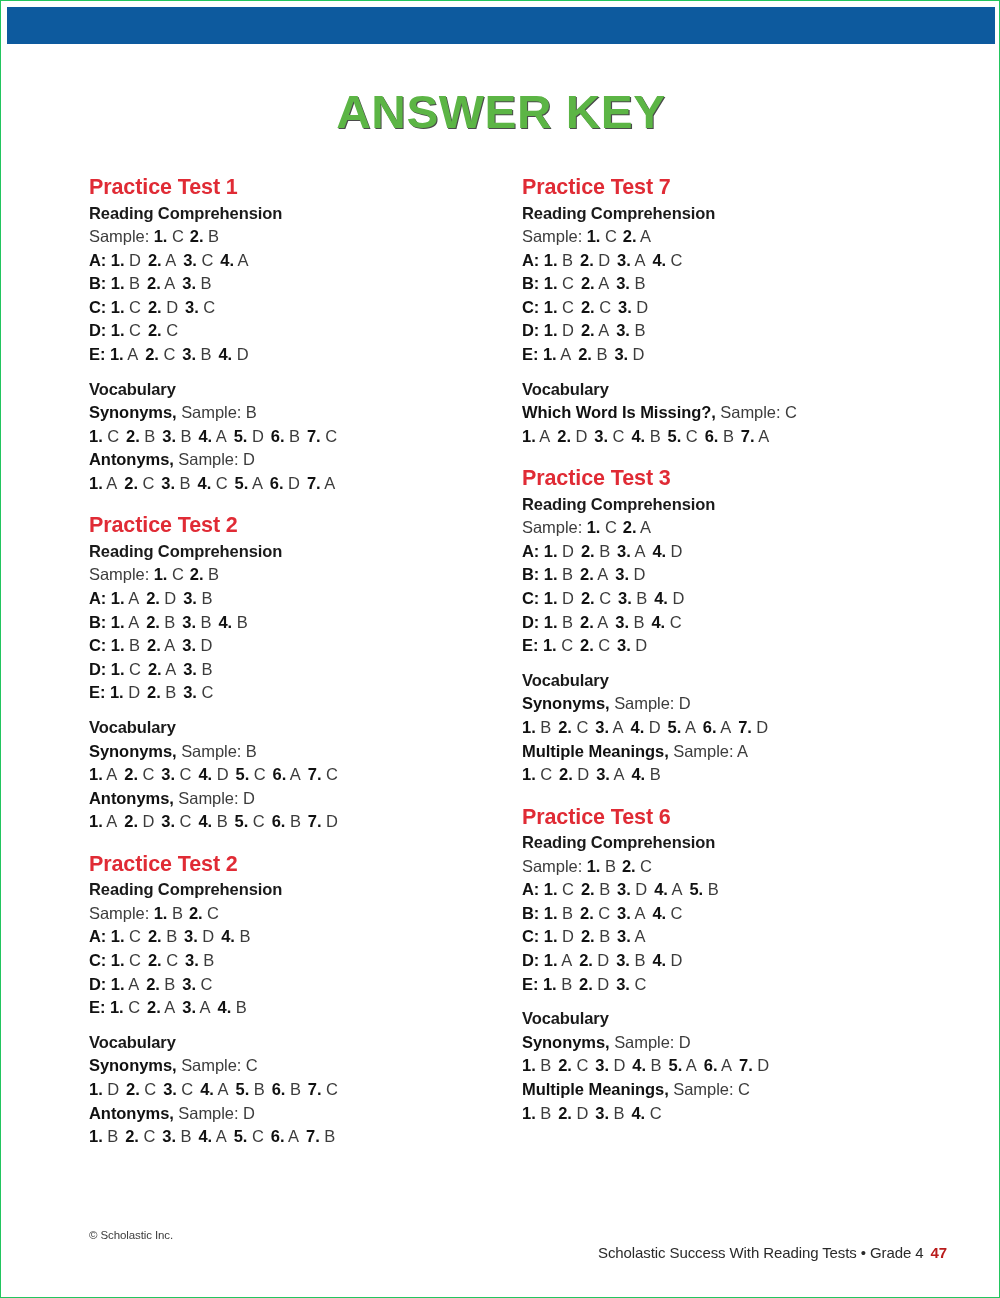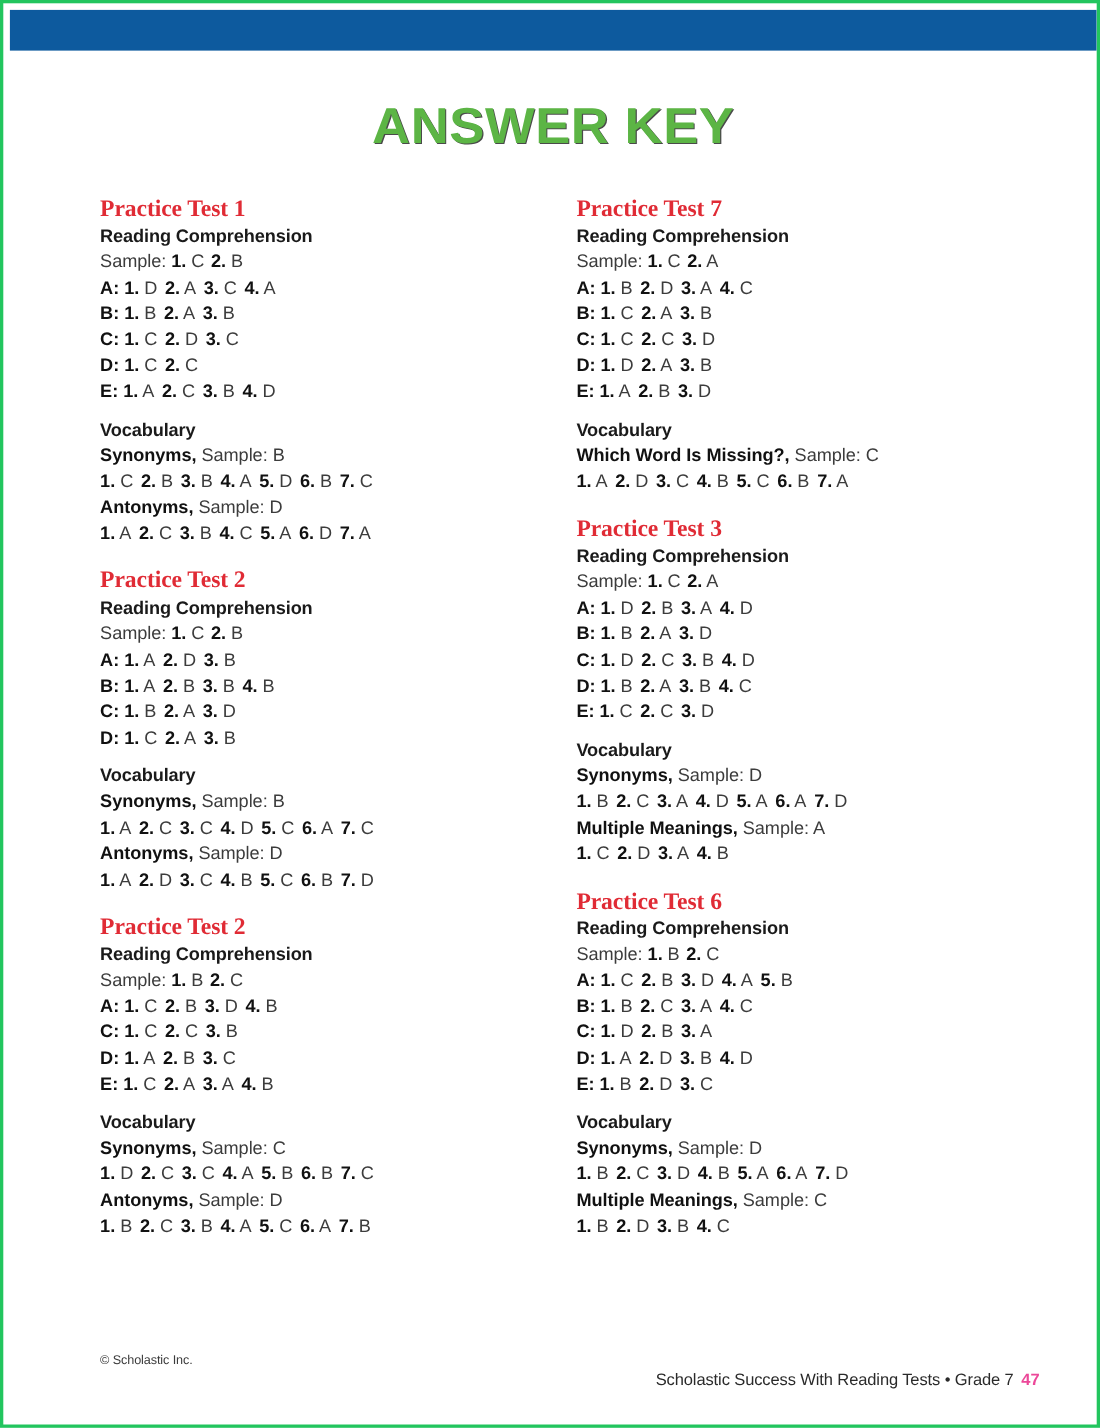--- a/index.html
+++ b/index.html
@@ -6,21 +6,21 @@
   body{
     width:1000px;height:1298px;
     background:#ffffff;
     font-family:"Liberation Sans", sans-serif;
     -webkit-font-smoothing:antialiased;
   }
   .page{
     position:relative;
     width:1000px;height:1298px;
     box-sizing:border-box;
-    border:3px solid #22c55e;
+    border:1px solid #22c55e;
     background:#ffffff;
     overflow:hidden;
   }
   .top-bar{
     position:absolute;left:6px;top:6px;
     width:988px;height:37px;
     background:#0d5a9e;
   }
   .title{
     position:absolute;left:0;top:84px;width:1000px;
@@ -45,21 +45,20 @@
   .col-right{left:433px;}
 
   .test-block{margin-bottom:0;}
   .test-title{
     color:#e02b35;
     font-weight:bold;
     font-size:21.5px;
     line-height:1.0;
     margin:0 0 6px 0;
     letter-spacing:-0.1px;
-    font-family:Liberation Serif, serif;
   }
   .section-title{
     color:#1a1a1a;
     font-weight:bold;
     font-size:16.5px;
     line-height:1.0;
     margin:0 0 4px 0;
     letter-spacing:-0.1px;
   }
   .ans-line{
@@ -82,21 +81,21 @@
     position:absolute;left:88px;top:1228px;
     font-size:11.5px;color:#3c3c3c;
     letter-spacing:-0.1px;
   }
   .footer-right{
     position:absolute;right:52px;top:1243px;
     font-size:15px;color:#2a2a2a;
     letter-spacing:-0.1px;
     white-space:nowrap;
   }
-  .footer-right .pg{font-weight:bold;color:#ec4899;margin-left:7px;}
+  .footer-right .pg{font-weight:bold;color:#b91c1c;margin-left:7px;}
 </style>
 </head>
 <body>
 
 <div class="page">
 
   <div class="top-bar"></div>
 
   <div class="title">ANSWER KEY</div>
 
@@ -120,20 +119,21 @@
           <div class="spacer-block"></div>
         </div>
         <div class="test-block">
           <div class="test-title">Practice Test 2</div>
           <div class="section-title">Reading Comprehension</div>
           <div class="ans-line"><span class="lbl-reg">Sample: </span><b>1.</b><span class="ltr"> C</span><span class="gap-sample"> </span><b>2.</b><span class="ltr"> B</span></div>
           <div class="ans-line"><span class="lbl">A: </span><b>1.</b><span class="ltr"> A</span><span class="gapnum"> </span><b>2.</b><span class="ltr"> D</span><span class="gapnum"> </span><b>3.</b><span class="ltr"> B</span></div>
           <div class="ans-line"><span class="lbl">B: </span><b>1.</b><span class="ltr"> A</span><span class="gapnum"> </span><b>2.</b><span class="ltr"> B</span><span class="gapnum"> </span><b>3.</b><span class="ltr"> B</span><span class="gapnum"> </span><b>4.</b><span class="ltr"> B</span></div>
           <div class="ans-line"><span class="lbl">C: </span><b>1.</b><span class="ltr"> B</span><span class="gapnum"> </span><b>2.</b><span class="ltr"> A</span><span class="gapnum"> </span><b>3.</b><span class="ltr"> D</span></div>
           <div class="ans-line"><span class="lbl">D: </span><b>1.</b><span class="ltr"> C</span><span class="gapnum"> </span><b>2.</b><span class="ltr"> A</span><span class="gapnum"> </span><b>3.</b><span class="ltr"> B</span></div>
+          <div class="ans-line"><span class="lbl">E: </span><b>1.</b><span class="ltr"> D</span><span class="gapnum"> </span><b>2.</b><span class="ltr"> B</span><span class="gapnum"> </span><b>3.</b><span class="ltr"> C</span></div>
           <div class="spacer-sm"></div>
           <div class="section-title">Vocabulary</div>
           <div class="ans-line"><span class="lbl">Synonyms, </span><span class="lbl-reg">Sample: </span><span class="ltr">B</span></div>
           <div class="ans-line"><b>1.</b><span class="ltr"> A</span><span class="gapnum"> </span><b>2.</b><span class="ltr"> C</span><span class="gapnum"> </span><b>3.</b><span class="ltr"> C</span><span class="gapnum"> </span><b>4.</b><span class="ltr"> D</span><span class="gapnum"> </span><b>5.</b><span class="ltr"> C</span><span class="gapnum"> </span><b>6.</b><span class="ltr"> A</span><span class="gapnum"> </span><b>7.</b><span class="ltr"> C</span></div>
           <div class="ans-line"><span class="lbl">Antonyms, </span><span class="lbl-reg">Sample: </span><span class="ltr">D</span></div>
           <div class="ans-line"><b>1.</b><span class="ltr"> A</span><span class="gapnum"> </span><b>2.</b><span class="ltr"> D</span><span class="gapnum"> </span><b>3.</b><span class="ltr"> C</span><span class="gapnum"> </span><b>4.</b><span class="ltr"> B</span><span class="gapnum"> </span><b>5.</b><span class="ltr"> C</span><span class="gapnum"> </span><b>6.</b><span class="ltr"> B</span><span class="gapnum"> </span><b>7.</b><span class="ltr"> D</span></div>
           <div class="spacer-block"></div>
         </div>
         <div class="test-block">
           <div class="test-title">Practice Test 2</div>
@@ -200,16 +200,16 @@
           <div class="ans-line"><b>1.</b><span class="ltr"> B</span><span class="gapnum"> </span><b>2.</b><span class="ltr"> C</span><span class="gapnum"> </span><b>3.</b><span class="ltr"> D</span><span class="gapnum"> </span><b>4.</b><span class="ltr"> B</span><span class="gapnum"> </span><b>5.</b><span class="ltr"> A</span><span class="gapnum"> </span><b>6.</b><span class="ltr"> A</span><span class="gapnum"> </span><b>7.</b><span class="ltr"> D</span></div>
           <div class="ans-line"><span class="lbl">Multiple Meanings, </span><span class="lbl-reg">Sample: </span><span class="ltr">C</span></div>
           <div class="ans-line"><b>1.</b><span class="ltr"> B</span><span class="gapnum"> </span><b>2.</b><span class="ltr"> D</span><span class="gapnum"> </span><b>3.</b><span class="ltr"> B</span><span class="gapnum"> </span><b>4.</b><span class="ltr"> C</span></div>
           <div class="spacer-block"></div>
         </div>
       </div>
   </div>
 
   <div class="footer-left">© Scholastic Inc.</div>
   <div class="footer-right">
-    <span>Scholastic Success With Reading Tests • Grade 7</span><span class="pg">47</span>
+    <span>Scholastic Success With Reading Tests • Grade 4</span><span class="pg">47</span>
   </div>
 
 </div>
 
 </body></html>

